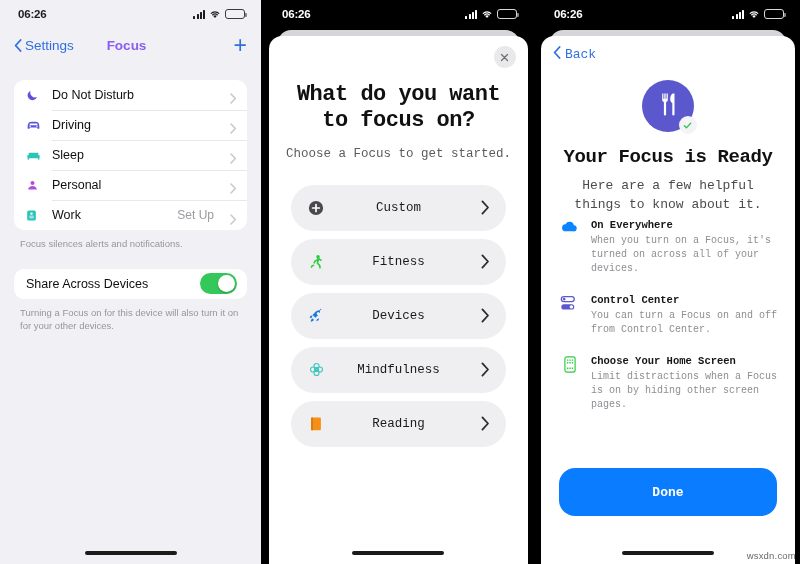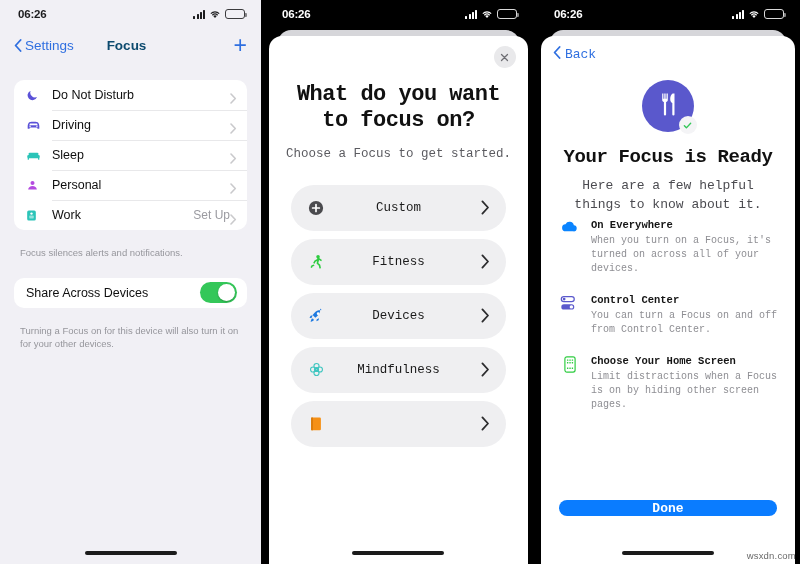--- a/index.html
+++ b/index.html
@@ -63,39 +63,39 @@
 
   
   .nav-row {
     height: 34px; display: flex; align-items: center;
     padding: 0 14px; position: relative; background: #f1f0f5;
   }
   .nav-back { display: flex; align-items: center; gap: 3px; color: #2f6fe0; font-size: 13.5px; cursor: pointer; }
   .nav-back .chev { width: 8px; height: 13px; }
   .nav-title {
     position: absolute; left: 0; right: 8px; text-align: center;
-    font-size: 13.5px; font-weight: bold; color: #0c4a6e; pointer-events: none;
+    font-size: 13.5px; font-weight: bold; color: #8b5cf6; pointer-events: none;
   }
   .nav-plus { margin-left: auto; color: #2f6fe0; font-size: 23px; line-height: 1; font-weight: 300; cursor: pointer; }
 
   .card {
-    background: #fff; border-radius: 10px; margin: 17px 14px;
+    background: #fff; border-radius: 10px; margin: 8px 14px;
     overflow: hidden;
   }
   .p1-card-1 { margin-top: 18px; }
   .focus-row {
     display: flex; align-items: center; height: 30px;
     padding-left: 12px; padding-right: 10px; position: relative; cursor: pointer;
   }
   .focus-row + .focus-row::before {
     content: ""; position: absolute; left: 38px; right: 0; top: 0; height: 1px; background: #e8e8ea;
   }
   .focus-ico { width: 22px; display: flex; align-items: center; justify-content: flex-start; }
   .focus-label { font-size: 12.5px; color: #0f0f0f; margin-left: 4px; }
-  .focus-right { margin-left: auto; display: flex; align-items: flex-end; gap: 0; }
+  .focus-right { margin-left: auto; display: flex; align-items: flex-end; gap: 16px; }
   .focus-aux { font-size: 12px; color: #9a9aa0; }
   .disc { width: 7px; height: 11px; opacity: .45; }
 
   .card-note {
     font-size: 9.5px; color: #96969c; margin: 6px 20px 0 20px; line-height: 1.35;
   }
   .p1-card-2 { margin-top: 18px; }
   .share-row { display: flex; align-items: center; height: 30px; padding: 0 10px 0 12px; }
   .share-label { font-size: 12.5px; color: #0f0f0f; }
   .toggle {
@@ -166,21 +166,21 @@
   .ready-sub {
     margin-top: 9px; text-align: center; font-size: 13px; color: #4b4b50;
     line-height: 1.45; padding: 0 32px;
   }
   .tips { padding: 0 18px; display: flex; flex-direction: column; gap: 14px; }
   .tip { display: flex; gap: 10px; align-items: flex-start; }
   .tip-ico { width: 22px; min-width: 22px; display: flex; align-items: center; justify-content: center; padding-top: 5px; }
   .tip-title { font-size: 10.5px; font-weight: bold; color: #151515; }
   .tip-body { font-size: 10px; color: #8e8e93; line-height: 1.4; margin-top: 1px; }
   .done-btn {
-    position: absolute; left: 18px; right: 18px; bottom: 48px; height: 16px;
+    position: absolute; left: 18px; right: 18px; bottom: 48px; height: 48px;
     background: #0a7cff; border-radius: 16px; color: #fff;
     display: flex; align-items: center; justify-content: center;
     font-size: 13px; font-weight: bold; cursor: pointer;
   }
 
   
   .home-ind {
     position: absolute; bottom: 9px; left: 50%; transform: translateX(-50%);
     width: 92px; height: 4px; border-radius: 2px; background: #1b1b1b;
   }
@@ -452,20 +452,21 @@
           </span>
         </div>
 
         <div class="opt-row">
           <span class="opt-ico">
             <svg viewBox="0 0 16 18" width="14" height="16">
                 <rect x="2.4" y="1.6" width="11.2" height="14.6" rx="1.3" fill="#f59016"></rect>
                 <rect x="2.4" y="1.6" width="2.1" height="14.6" fill="#d97a0b"></rect>
               </svg>
           </span>
+          <span class="opt-label">Reading</span>
           <span class="opt-chev">
             <svg viewBox="0 0 9 15" width="9" height="15">
                 <path d="M1.4 1.4 7 7.5l-5.6 6.1" stroke="#2c2c2e" stroke-width="1.8" fill="none" stroke-linecap="round" stroke-linejoin="round"></path>
               </svg>
           </span>
         </div>
 
       </div>
 
       <div class="home-ind"></div>

